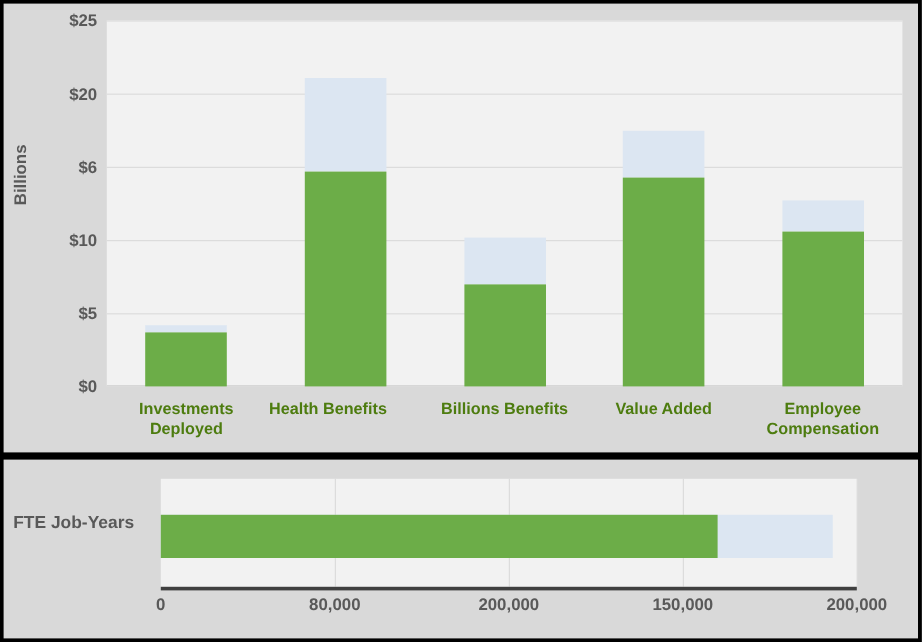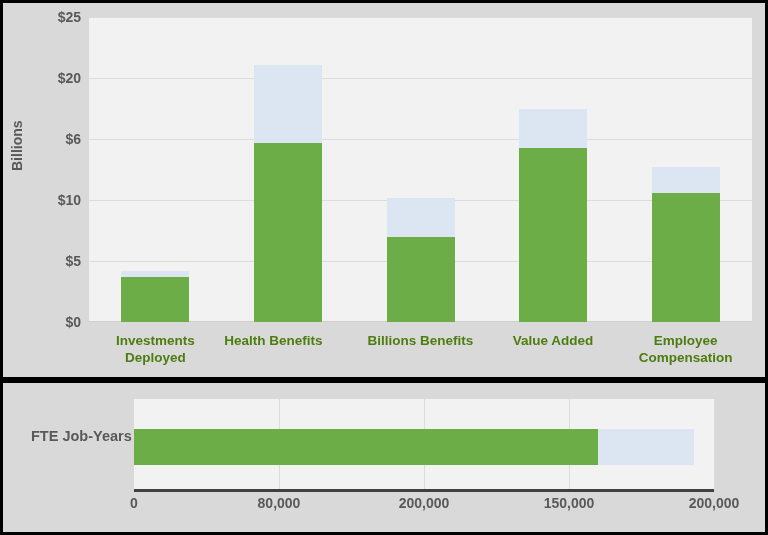--- a/index.html
+++ b/index.html
@@ -108,21 +108,20 @@
     font-size:14px;font-weight:bold;color:#595959;
     transform:translateX(-50%);
     white-space:nowrap;
   }
   #bot-cat-label{
     position:absolute;
     left:8px;top:53px;
     font-size:14.5px;font-weight:bold;color:#595959;
     transform:translateY(-50%);
     white-space:nowrap;
-    margin-left:20px;
   }
 </style>
 </head>
 <body>
 
 <div id="root">
 
   <div class="panel" id="panel-top">
 
     <div id="yaxis-title">Billions</div>

